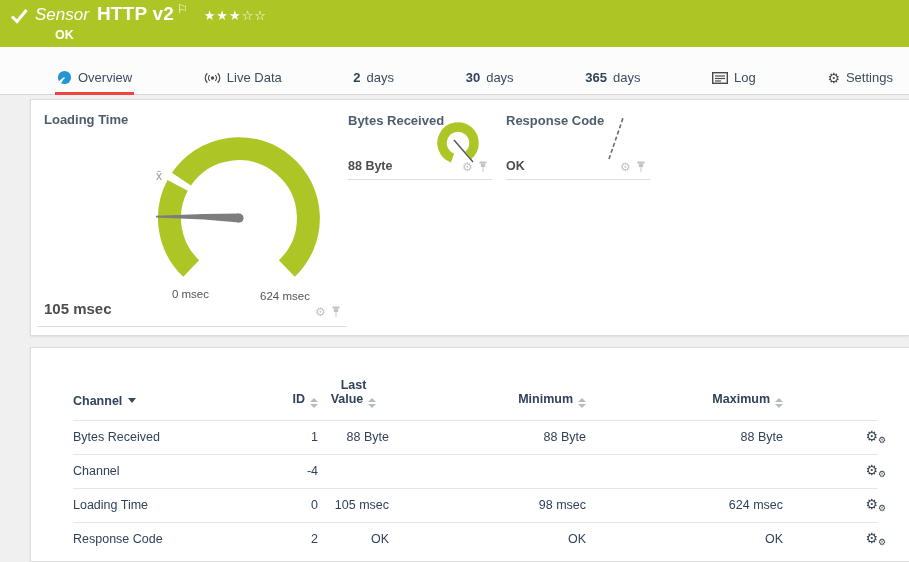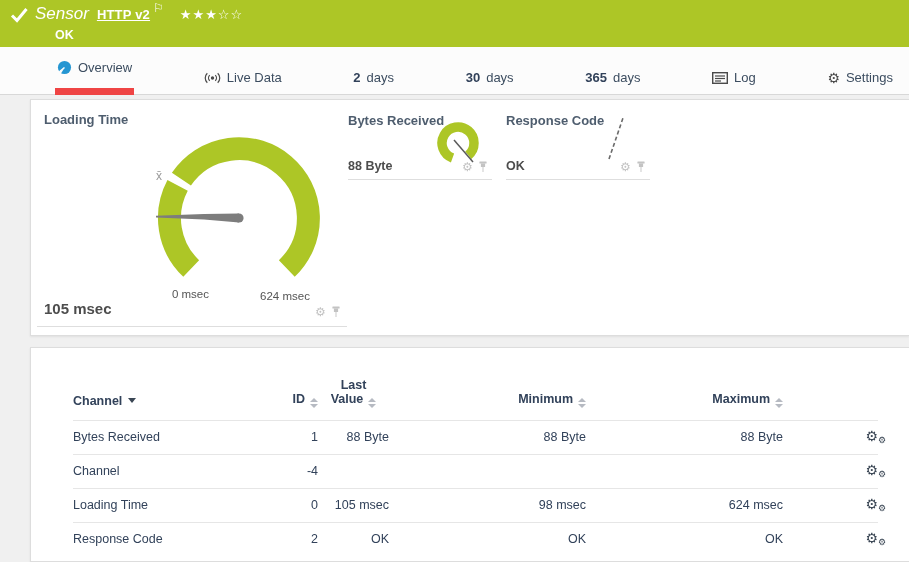--- a/index.html
+++ b/index.html
@@ -4,32 +4,32 @@
 <style>
   * { margin:0; padding:0; box-sizing:border-box; }
   html,body { width:909px; height:562px; overflow:hidden; }
   body { font-family:"Liberation Sans", sans-serif; background:#f0f0f0; color:#32425a; }
 
   
   .sensor-header { position:relative; height:47px; background:#adc626; color:#fff; }
   .sh-row1 { position:absolute; left:10px; top:3px; display:flex; align-items:baseline; }
   .check-icon { position:relative; top:4px; margin-right:6px; }
   .sh-kind { font-style:italic; font-size:17px; margin-right:8px; }
-  .sh-name { font-size:13px; font-weight:bold; letter-spacing:.2px;text-decoration:underline; }
+  .sh-name { font-size:19px; font-weight:bold; letter-spacing:.2px; }
   .flag-icon { font-size:12px; position:relative; top:-7px; margin-left:3px; }
   .stars { margin-left:16px; font-size:13px; letter-spacing:1px; cursor:pointer; }
   .sh-status { position:absolute; left:55px; top:28px; font-size:12.5px; font-weight:bold; }
 
   
   .tabbar { height:48px; background:#fcfcfc; border-bottom:1px solid #d8d8d8;
             display:flex; align-items:flex-end; justify-content:space-between;
             padding:0 14px 0 55px; }
   .tab { display:flex; align-items:center; gap:6px; padding:0 2px 9px 2px; font-size:13px;
          color:#3c4d60; cursor:pointer; white-space:nowrap; }
-  .tab.active { border-bottom:7px solid #ef4444; padding-bottom:13px; margin-bottom:-1px;align-items:center; }
+  .tab.active { border-bottom:3px solid #ef4444; padding-bottom:7px; margin-bottom:-1px;align-items:center; }
   .tab-num { font-weight:bold; color:#32425a; }
   .tab svg { display:block; }
   .glyph-icon { font-size:14px; color:#4a4a4a; line-height:1; }
 
   
   .panel { background:#fff; border:1px solid #ddd; border-right:none;
            box-shadow:0 1px 2px rgba(0,0,0,.07); margin-left:30px; }
   .gauges-panel { position:relative; height:237px; margin-top:4px; }
   .table-panel  { position:relative; height:215px; margin-top:11px; overflow:hidden; }
 

